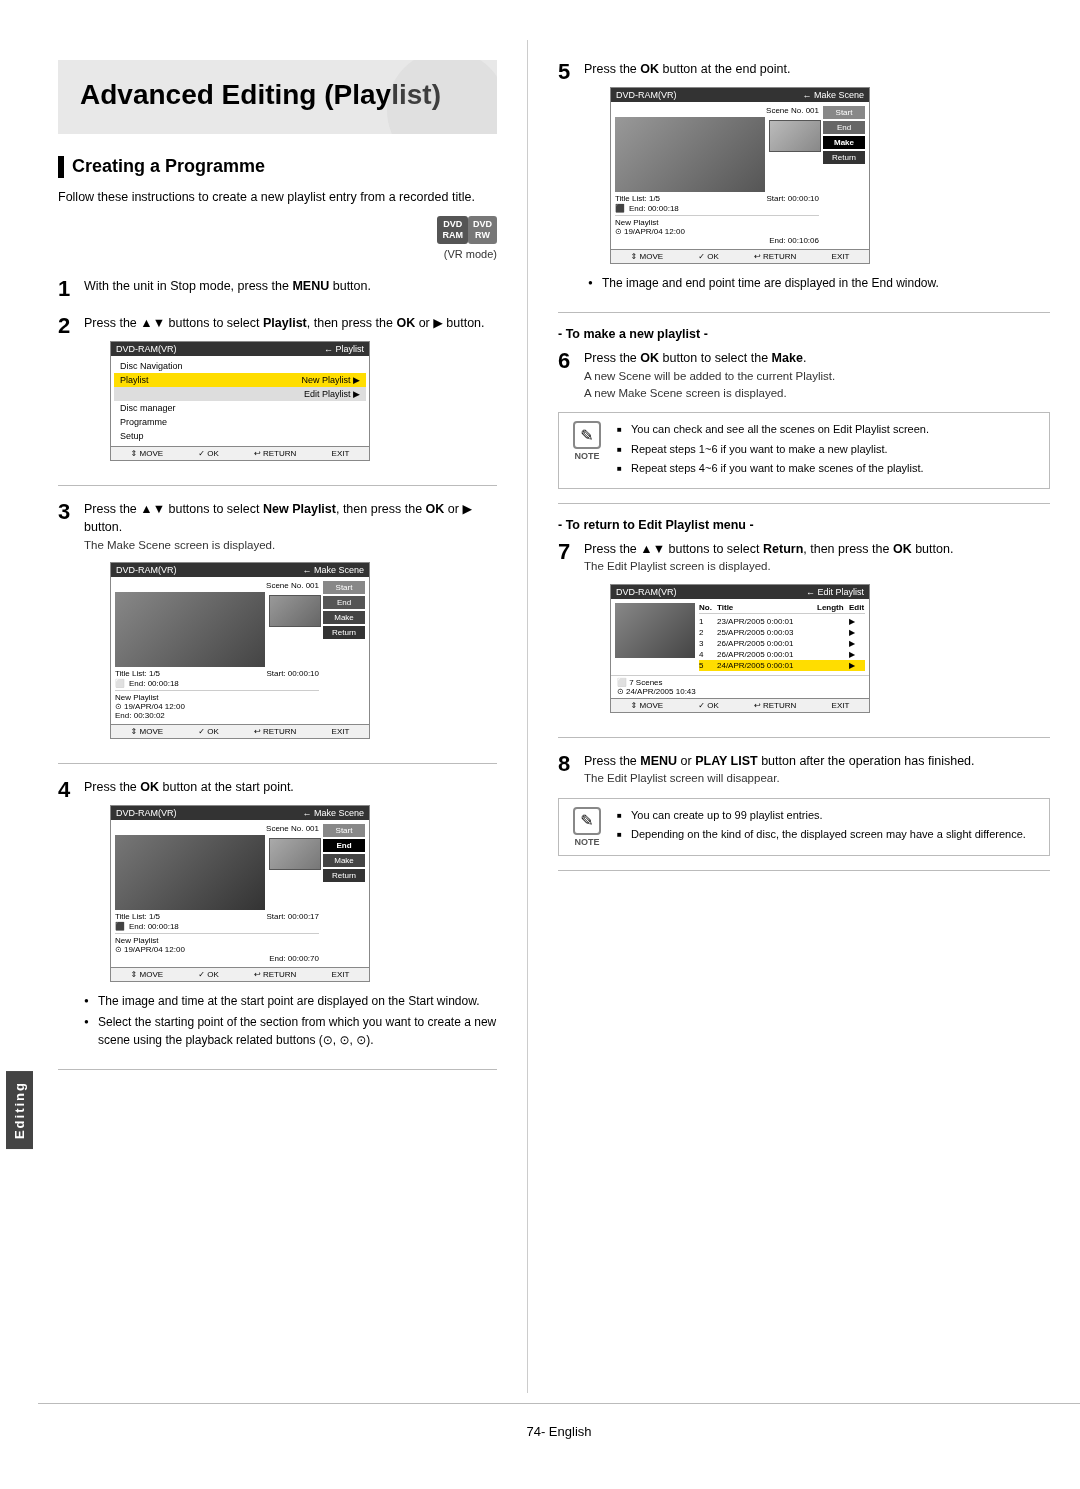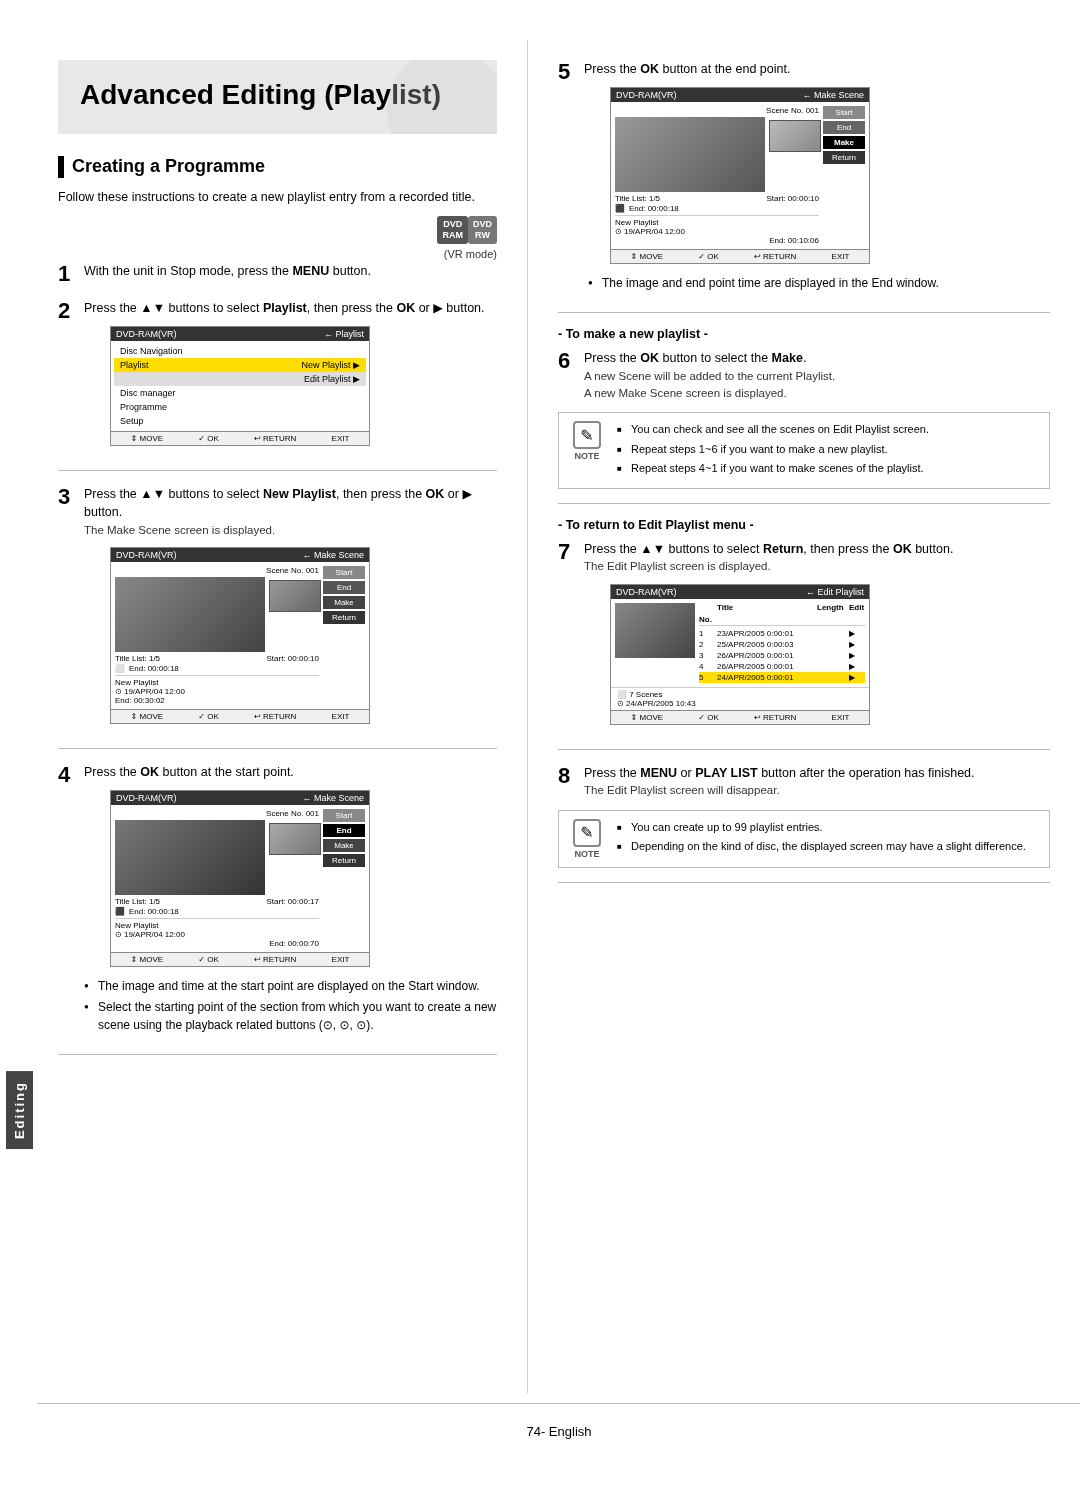--- a/index.html
+++ b/index.html
@@ -130,21 +130,21 @@
       border-radius: 3px;
       text-align: center;
       line-height: 1.2;
     }
     .dvd-icon-box.ram { background: #555; }
     .dvd-icon-box.rw { background: #777; }
     .vr-mode-text {
       font-size: 11px;
       color: #333;
       text-align: right;
-      margin-bottom: 2px;
+      margin-bottom: 17px;
     }
 
     
     .step {
       display: flex;
       margin-bottom: 14px;
       align-items: flex-start;
     }
     .step-num {
       font-size: 22px;
@@ -619,21 +619,21 @@
 
         <div class="note-box">
           <div class="note-icon-col">
             <div class="note-icon">✎</div>
             <div class="note-label">NOTE</div>
           </div>
           <div class="note-content">
             <ul>
               <li>You can check and see all the scenes on Edit Playlist screen.</li>
               <li>Repeat steps 1~6 if you want to make a new playlist.</li>
-              <li>Repeat steps 4~1 if you want to make scenes of the playlist.</li>
+              <li>Repeat steps 4~6 if you want to make scenes of the playlist.</li>
             </ul>
           </div>
         </div>
 
         <hr class="divider">
 
         <p class="sub-heading">- To return to Edit Playlist menu -</p>
 
         <div class="right-step">
           <div class="right-step-num">7</div>
@@ -643,21 +643,21 @@
 
             <div class="edit-playlist-screen" style="margin-left:26px;">
               <div class="edit-pl-header">
                 <span>DVD-RAM(VR)</span>
                 <span>← Edit Playlist</span>
               </div>
               <div style="padding:4px; display:flex; gap:4px;">
                 <div style="width:80px; height:55px; background:linear-gradient(135deg,#888,#444); flex-shrink:0;"></div>
                 <div style="flex:1; font-size:8px;">
                   <div style="display:flex; gap:2px; font-weight:bold; margin-bottom:2px; border-bottom:1px solid #ccc; padding-bottom:1px;">
-                    <span style="min-width:16px;margin-top:12px;">No.</span>
+                    <span style="min-width:16px;">No.</span>
                     <span style="flex:1;">Title</span>
                     <span style="min-width:30px;">Length</span>
                     <span style="min-width:16px;">Edit</span>
                   </div>
                   <div style="display:flex; gap:2px; padding:1px 0;">
                     <span style="min-width:16px;">1</span>
                     <span style="flex:1;">23/APR/2005 0:00:01</span>
                     <span style="min-width:30px;"></span>
                     <span style="min-width:16px;">▶</span>
                   </div>

